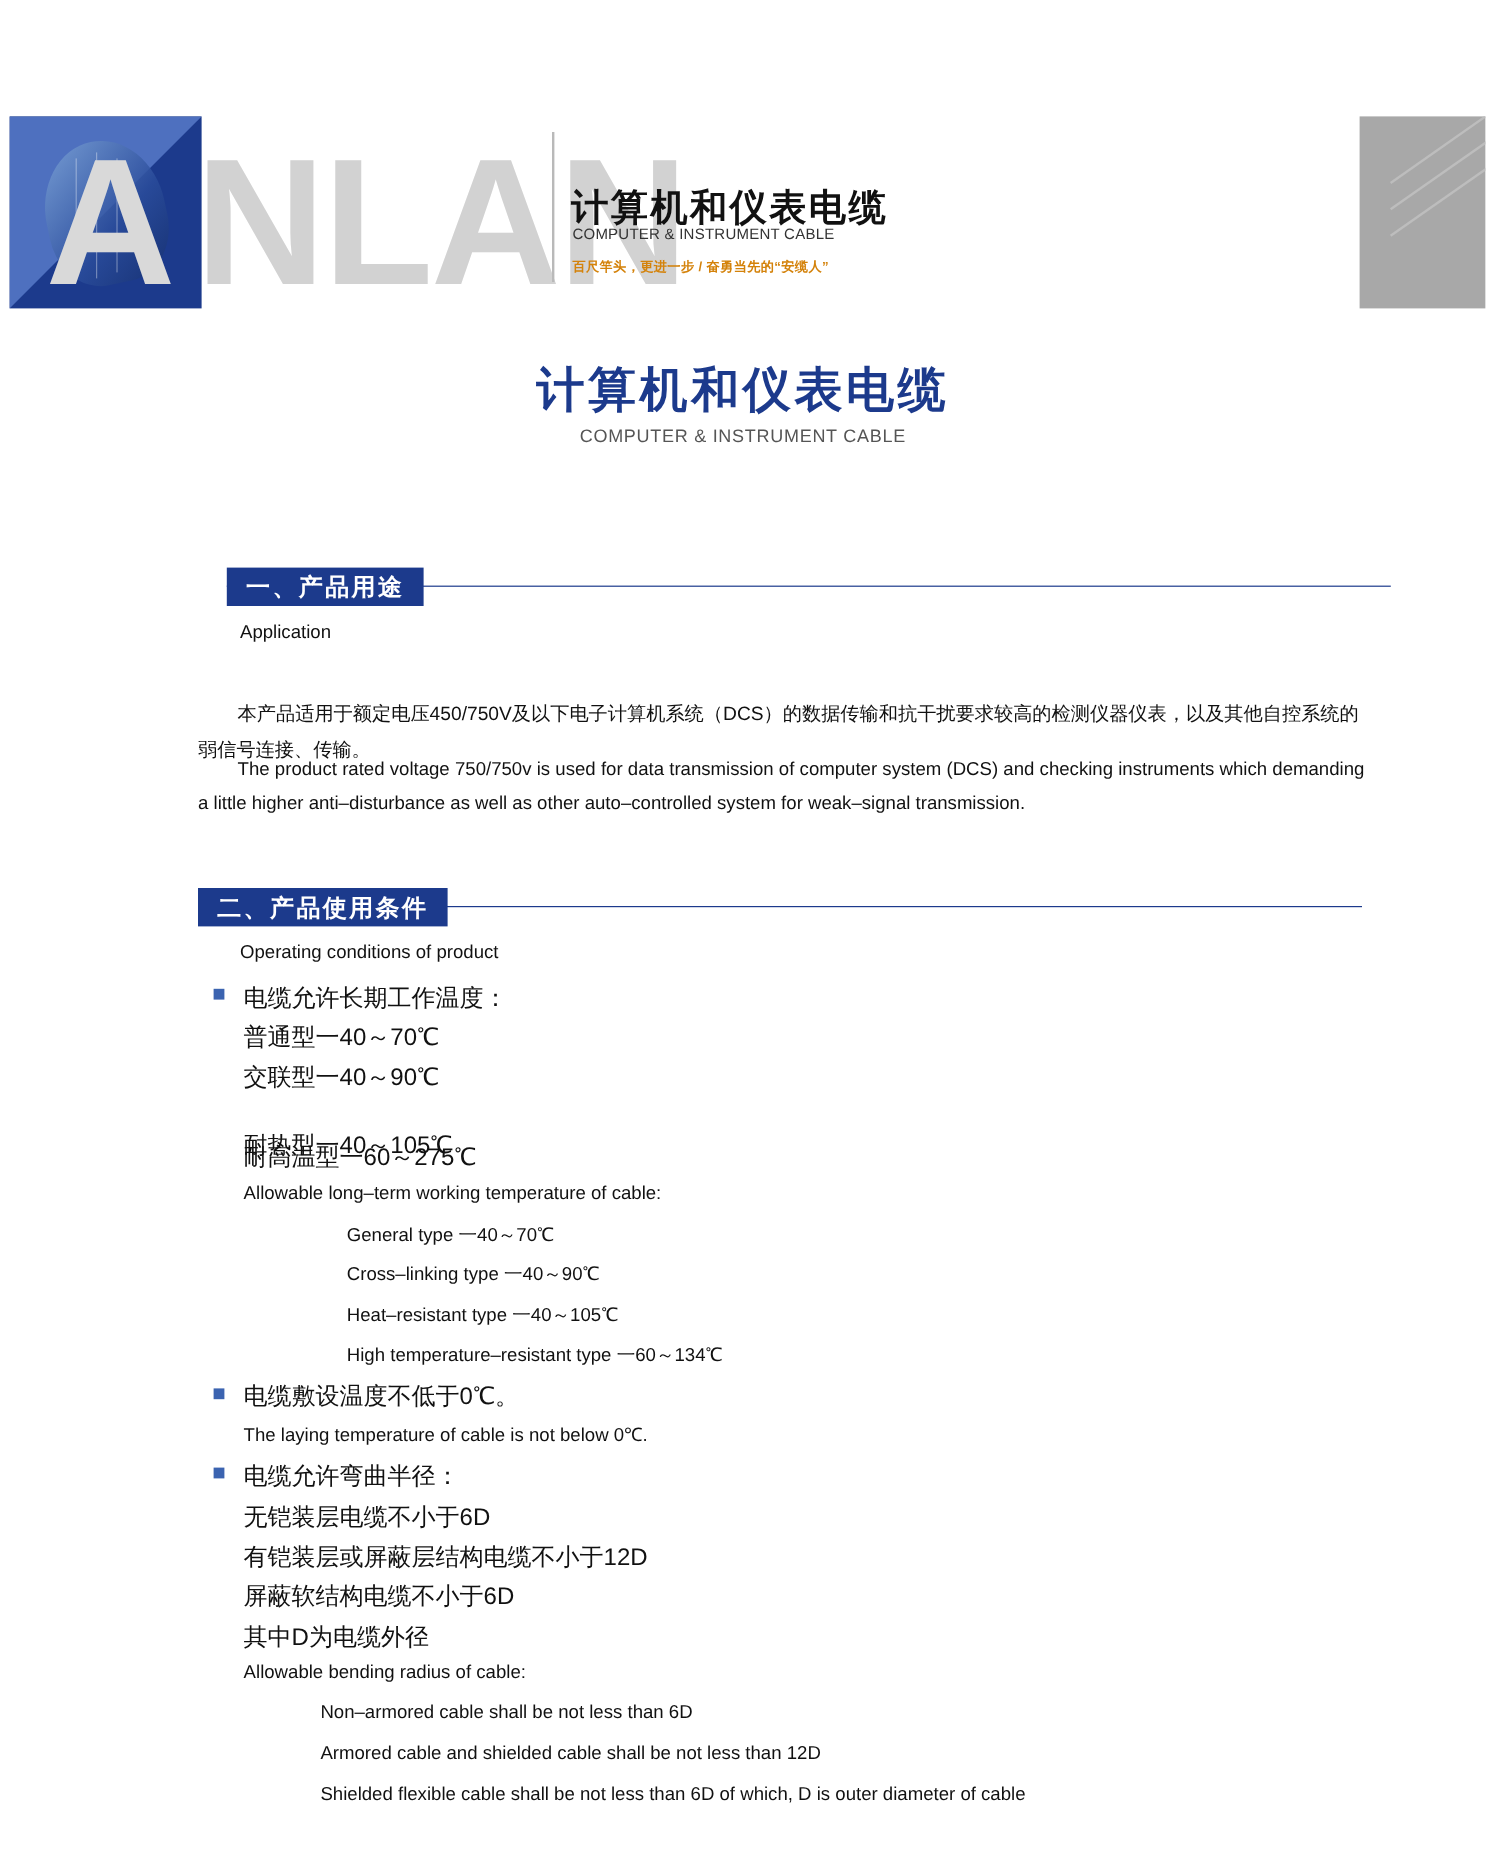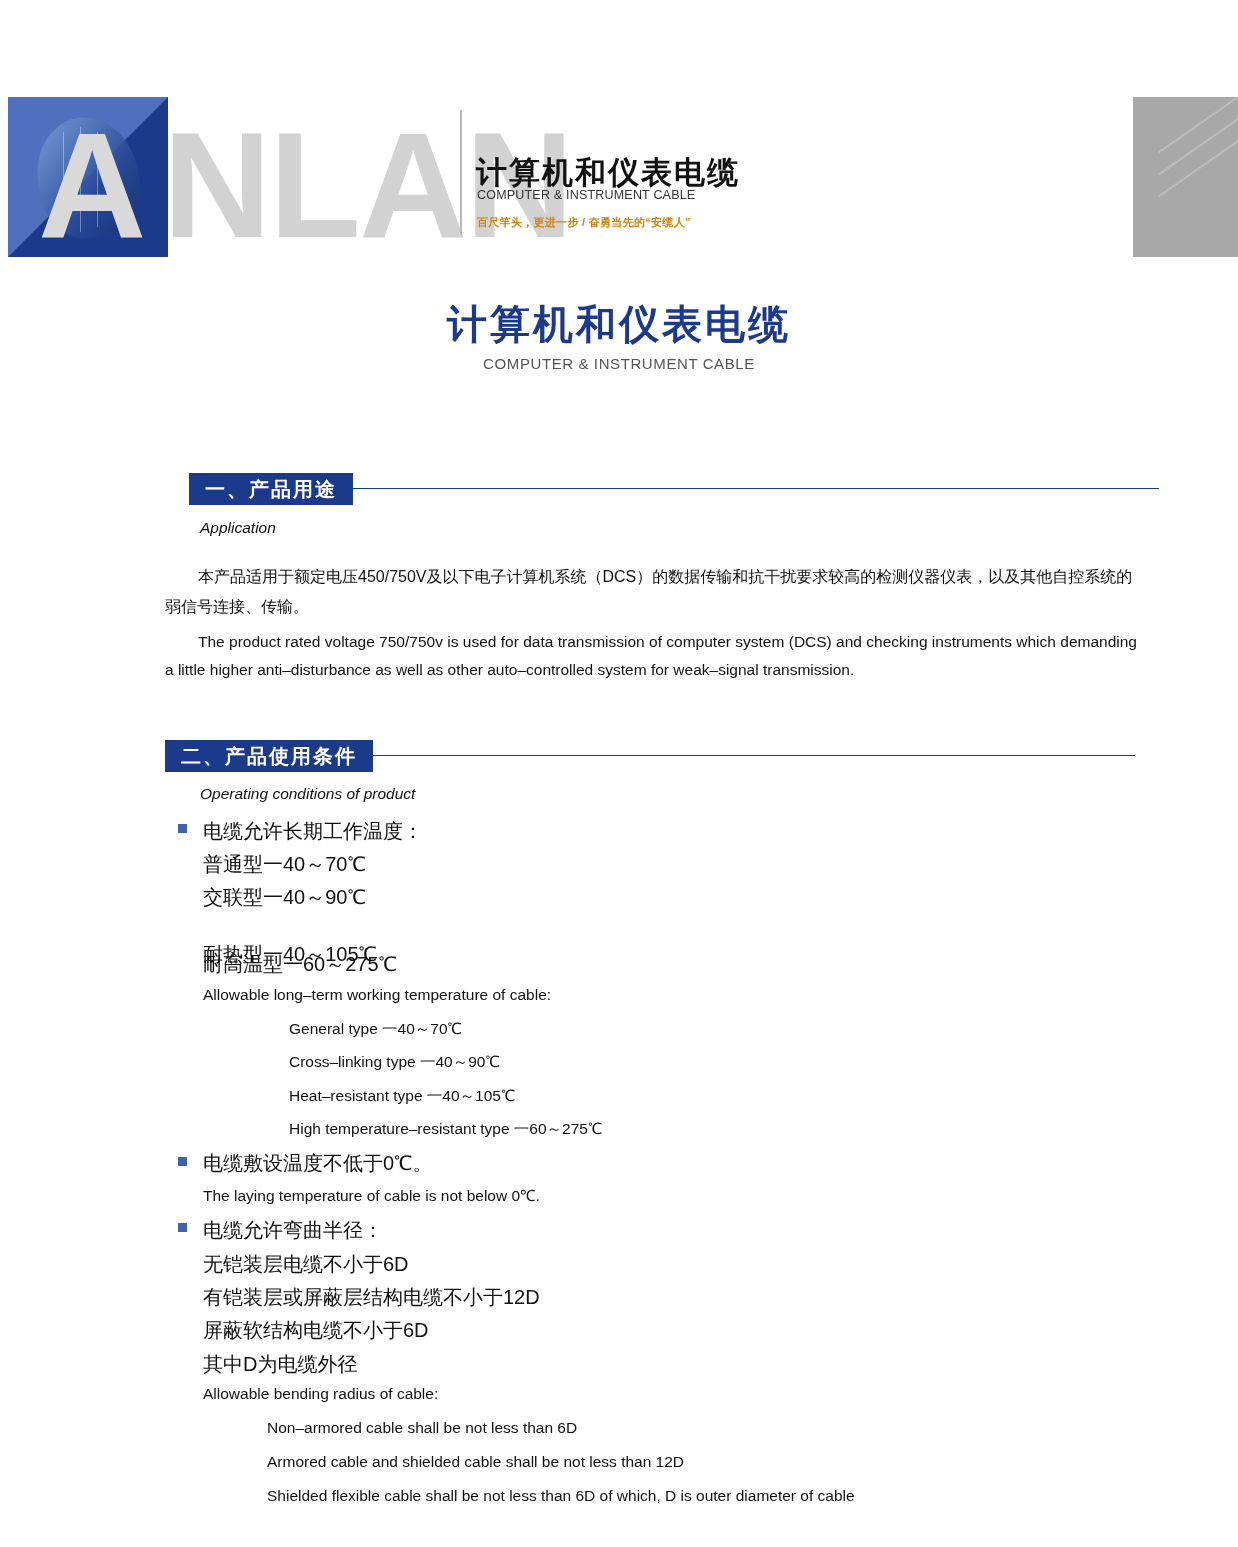--- a/index.html
+++ b/index.html
@@ -189,21 +189,20 @@
     background: #1c3a8c;
   }
   .sec-tab { z-index: 2; }
 
   
   .en-sub {
     position: absolute;
     left: 200px;
     font-size: 15.5px;
     color: #111;
-    font-style: italic;
   }
   p.cn-para {
     position: absolute;
     left: 165px;
     width: 972px;
     margin: 0;
     font-size: 16px;
     line-height: 30px;
     text-indent: 33px;
     color: #111;
@@ -273,42 +272,42 @@
 <div class="doc-title">计算机和仪表电缆</div>
 <div class="doc-subtitle">COMPUTER &amp; INSTRUMENT CABLE</div>
 
 <div class="section" style="top:473px;padding-left:24px;">
   <div class="sec-head">
     <div class="sec-rule"></div>
     <div class="sec-tab">一、产品用途</div>
   </div>
 </div>
 <div class="en-sub" style="top:519px;">Application</div>
-<p class="cn-para" style="top:562px;">本产品适用于额定电压450/750V及以下电子计算机系统（DCS）的数据传输和抗干扰要求较高的检测仪器仪表，以及其他自控系统的弱信号连接、传输。</p>
+<p class="cn-para" style="top:581px;">本产品适用于额定电压450/750V及以下电子计算机系统（DCS）的数据传输和抗干扰要求较高的检测仪器仪表，以及其他自控系统的弱信号连接、传输。</p>
 <p class="en-para" style="top:628px;">The product rated voltage 750/750v is used for data transmission of computer system (DCS) and checking instruments which demanding a little higher anti–disturbance as well as other auto–controlled system for weak–signal transmission.</p>
 
 <div class="section" style="top:740px;">
   <div class="sec-head">
     <div class="sec-rule"></div>
     <div class="sec-tab">二、产品使用条件</div>
   </div>
 </div>
 <div class="en-sub" style="top:785px;">Operating conditions of product</div>
 
 <div class="bullet" style="top:824px;"></div>
 <div class="line" style="top:818px;">电缆允许长期工作温度：</div>
 <div class="line" style="top:851px;text-align:right;">普通型一40～70℃</div>
 <div class="line" style="top:884px;">交联型一40～90℃</div>
 <div class="line" style="top:941px;">耐热型一40～105℃</div>
 <div class="line" style="top:951px;">耐高温型一60～275℃</div>
 <div class="line en" style="top:986px;">Allowable long–term working temperature of cable:</div>
 <div class="line en indent" style="top:1019px;">General type 一40～70℃</div>
 <div class="line en indent" style="top:1052px;">Cross–linking type 一40～90℃</div>
 <div class="line en indent" style="top:1086px;">Heat–resistant type 一40～105℃</div>
-<div class="line en indent" style="top:1119px;">High temperature–resistant type 一60～275℃</div>
+<div class="line en indent" style="top:1119px;">High temperature–resistant type 一60～134℃</div>
 
 <div class="bullet" style="top:1157px;"></div>
 <div class="line" style="top:1150px;">电缆敷设温度不低于0℃。</div>
 <div class="line en" style="top:1184px;">The laying temperature of cable is not below 0℃.</div>
 
 <div class="bullet" style="top:1223px;"></div>
 <div class="line" style="top:1217px;">电缆允许弯曲半径：</div>
 <div class="line" style="top:1251px;">无铠装层电缆不小于6D</div>
 <div class="line" style="top:1284px;">有铠装层或屏蔽层结构电缆不小于12D</div>
 <div class="line" style="top:1317px;">屏蔽软结构电缆不小于6D</div>

